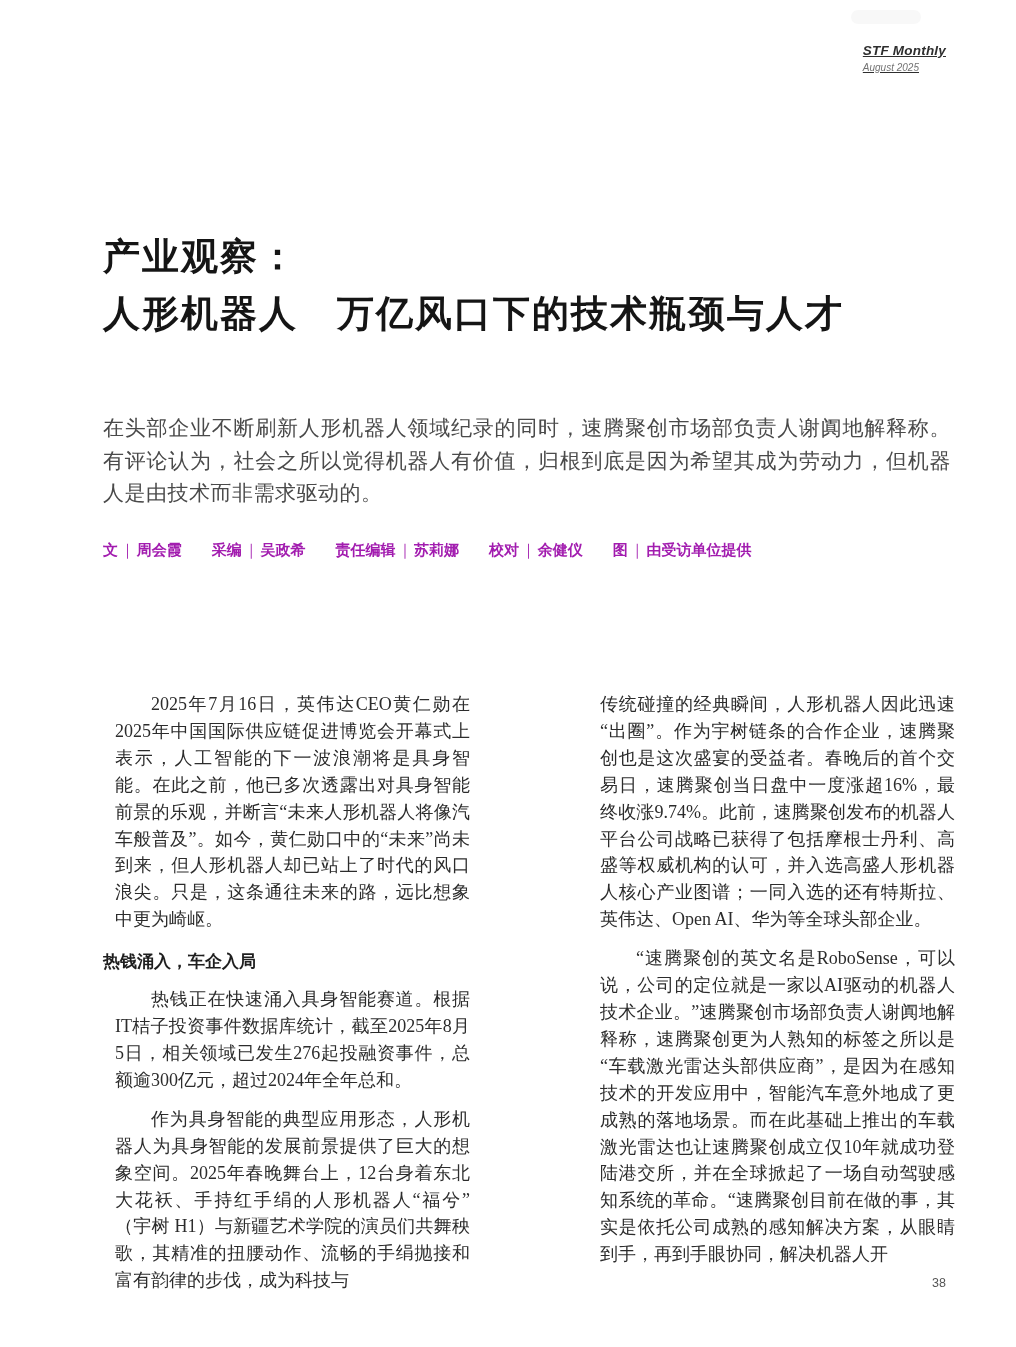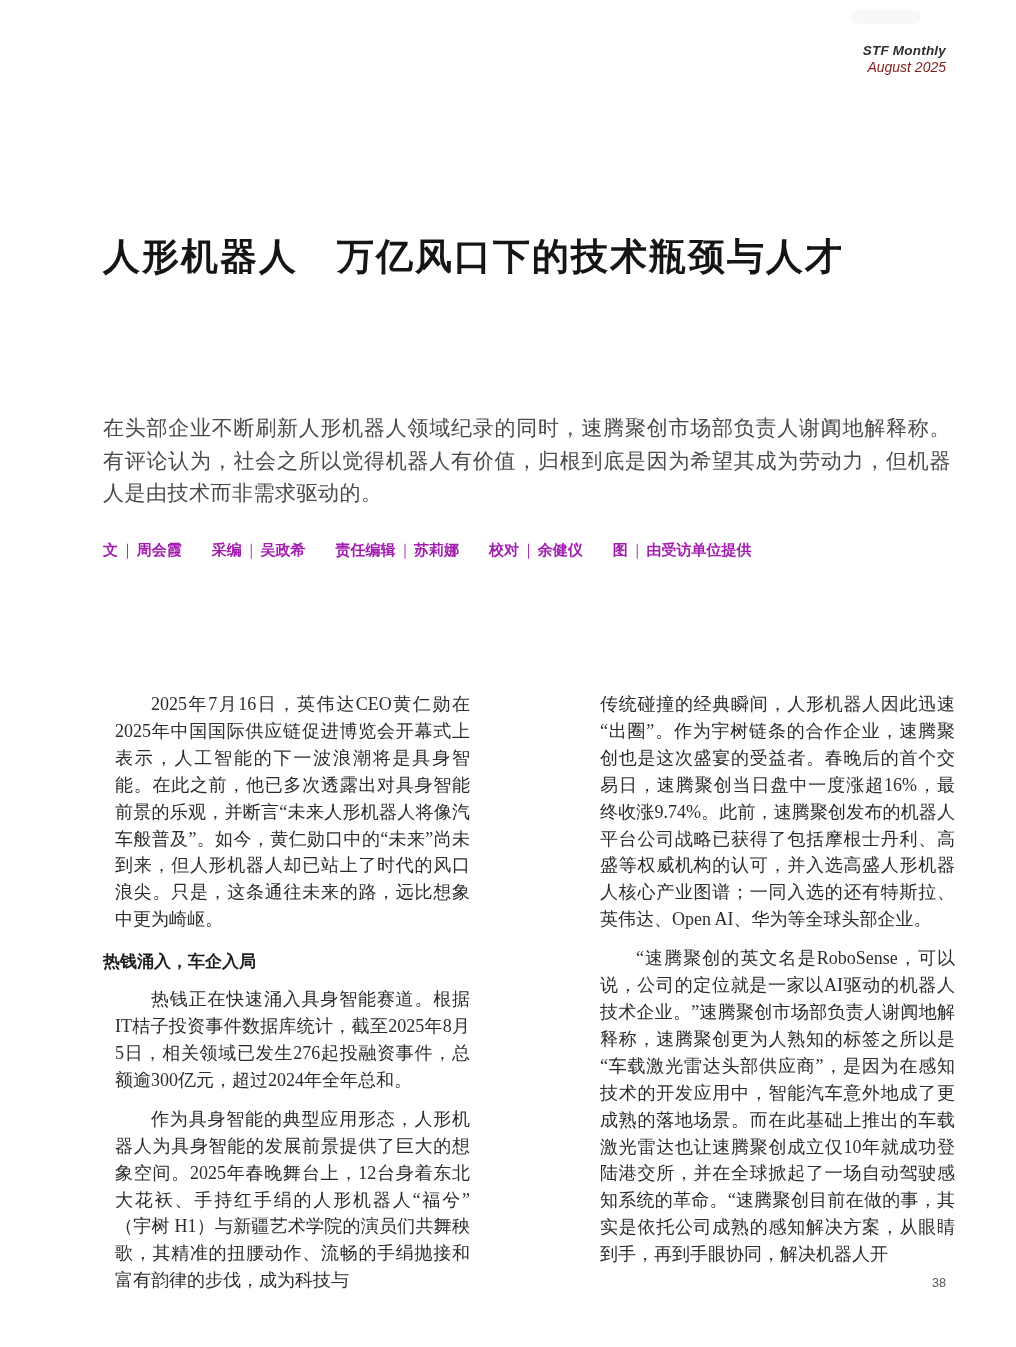--- a/index.html
+++ b/index.html
@@ -18,34 +18,34 @@
     position: absolute;
     inset: 0;
     background: #ffffff;
   }
 
   
   .masthead {
     position: absolute;
     top: 42px;
     right: 70px;
-    text-align: right;
     color: #2e2e2e;
     line-height: 17px;
+    text-decoration: underline;
   }
   .masthead .mast-title {
     font-size: 13.5px;
     font-weight: 700;
     font-style: italic;
     letter-spacing: 0.2px;
   }
   .masthead .mast-issue {
-    font-size: 14px;
+    font-size: 10px;
     font-style: italic;
-    color: #7f1d1d;
+    color: #737373;
   }
 
   
   .article-title {
     position: absolute;
     left: 103px;
     top: 203px;
     width: 850px;
     color: #151515;
     font-weight: 700;
@@ -142,20 +142,21 @@
 <div class="page">
 
   <div class="scan-smudge"></div>
 
   <div class="masthead">
     <div class="mast-title">STF Monthly</div>
     <div class="mast-issue">August 2025</div>
   </div>
 
   <h1 class="article-title">
+    <div>产业观察：</div>
     <div>人形机器人　万亿风口下的技术瓶颈与人才</div>
   </h1>
 
   <div class="standfirst">在头部企业不断刷新人形机器人领域纪录的同时，速腾聚创市场部负责人谢阗地解释称。有评论认为，社会之所以觉得机器人有价值，归根到底是因为希望其成为劳动力，但机器人是由技术而非需求驱动的。</div>
 
   <div class="byline">
     <span class="byline-item">
       <span>文</span><span class="sep">｜</span><span>周会霞</span>
     </span>
     <span class="byline-item">

